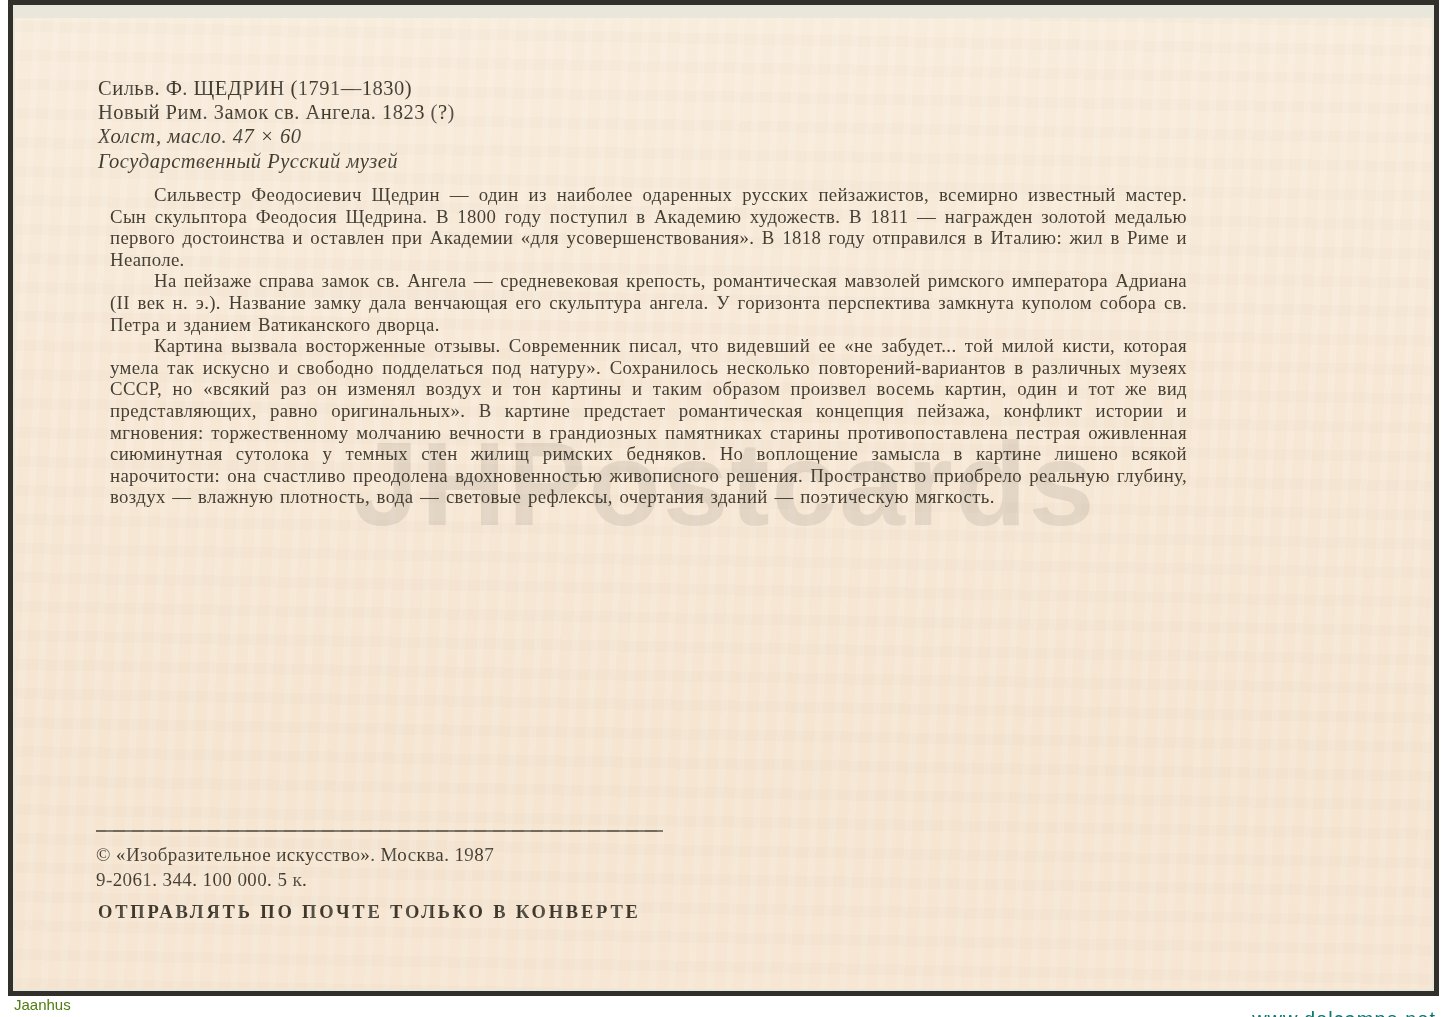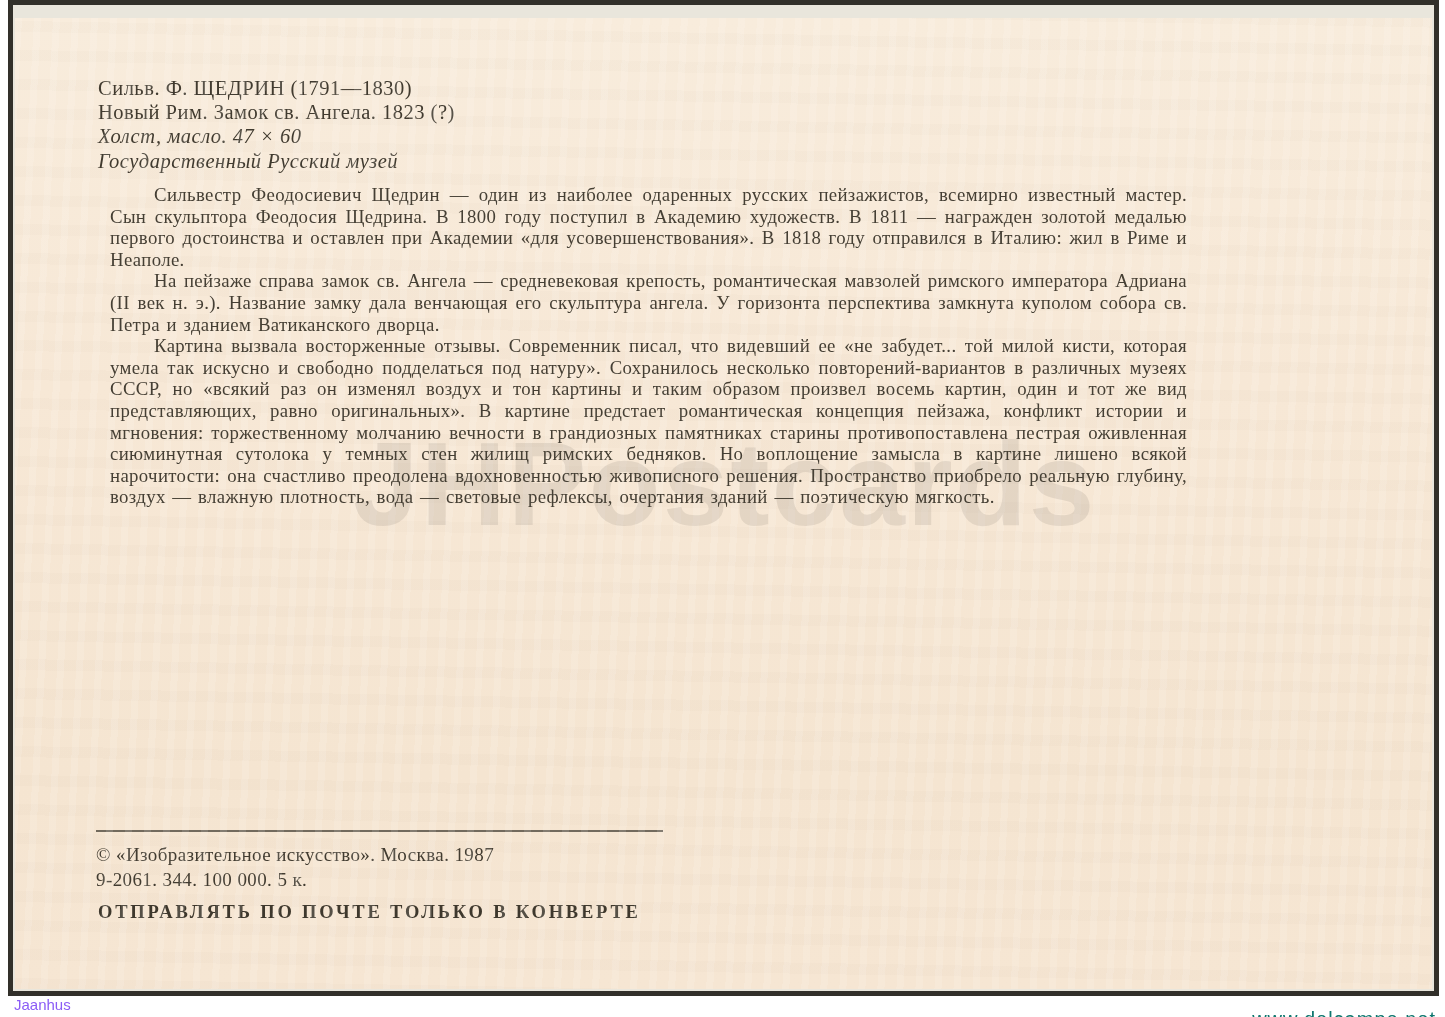--- a/index.html
+++ b/index.html
@@ -119,21 +119,21 @@
     font-weight: 600;
     letter-spacing: 2.8px;
     color: #3e382d;
   }
   .footer-left {
     position: absolute;
     left: 14px;
     top: 996px;
     font-family: "Liberation Sans", sans-serif;
     font-size: 15px;
-    color: #8b5cf6;
+    color: #4d7c0f;
   }
   .footer-right {
     position: absolute;
     right: 9px;
     top: 1008px;
     font-family: "Liberation Sans", sans-serif;
     font-size: 20px;
     letter-spacing: 1px;
     color: #0f766e;
   }

